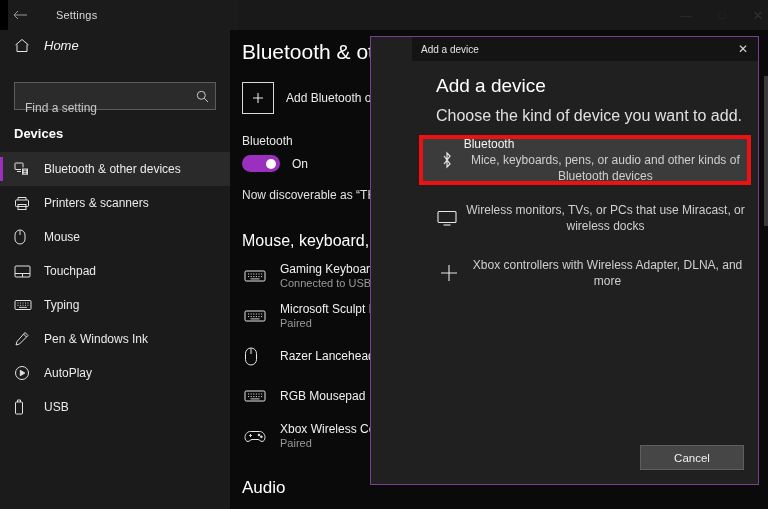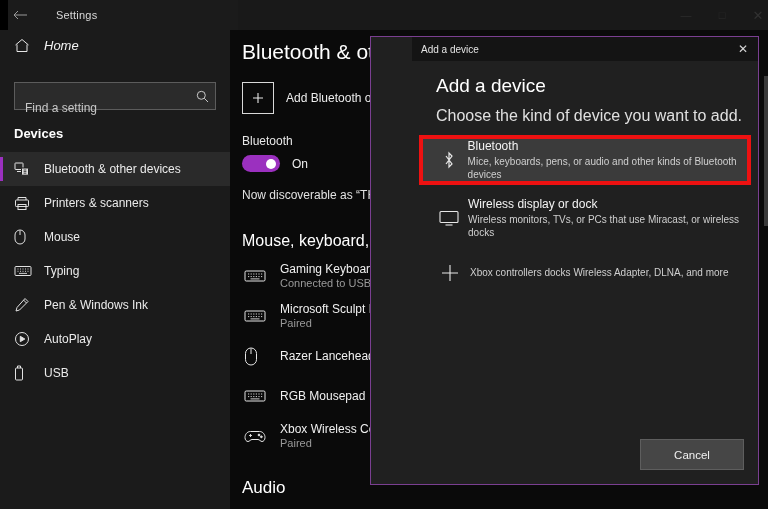--- a/index.html
+++ b/index.html
@@ -319,28 +319,28 @@
   }
   .opt-ico {
     width: 28px;
     color: #e8e8e8;
     display: flex;
     align-items: center;
     justify-content: center;
   }
   .opt-text { margin-left: 6px; line-height: 1.35; }
   .opt-name { color: #f4f4f4; font-size: 12px; }
-  .opt-desc { color: #cfcfcf; font-size: 10px; }
+  .opt-desc { color: #cfcfcf; font-size: 12px; text-align: center; }
   .opt-gap { height: 13px; }
   .dlg-footer {
     position: absolute;
     right: 14px; bottom: 14px;
   }
   .cancel-btn {
-    width: 104px; height: 31px;
+    width: 104px; height: 25px;
     background: #464646;
     border: 1px solid #5e5e5e;
     color: #f0f0f0;
     font-size: 11.5px;
     font-family: "Liberation Sans", sans-serif;
     display: flex; align-items: center; justify-content: center;
   }
   svg { display: block; }
 </style>
 </head>
@@ -416,20 +416,29 @@
       <div class="nav-item">
         <div class="nav-ico">
           <svg width="12" height="16" viewBox="0 0 12 16" fill="none" stroke="#e2e2e2" stroke-width="1">
             <rect x="1" y="1" width="10" height="14" rx="5"></rect>
             <path d="M6 1.5 V6"></path>
           </svg>
         </div>
         <div class="nav-label">Mouse</div>
       </div>
 
+      <div class="nav-item">
+        <div class="nav-ico">
+          <svg width="17" height="13" viewBox="0 0 17 13" fill="none" stroke="#e2e2e2" stroke-width="1">
+            <rect x="1" y="1" width="15" height="11" rx="1"></rect>
+            <path d="M1 8.5 H16 M8.5 8.5 V12"></path>
+          </svg>
+        </div>
+        <div class="nav-label">Touchpad</div>
+      </div>
 
       <div class="nav-item">
         <div class="nav-ico">
           <svg width="18" height="12" viewBox="0 0 18 12" fill="none" stroke="#e2e2e2" stroke-width="1">
             <rect x="1" y="1.5" width="16" height="9" rx="1"></rect>
             <path d="M3.5 4 H4.5 M6 4 H7 M8.5 4 H9.5 M11 4 H12 M13.5 4 H14.5 M3.5 6.3 H4.5 M6 6.3 H7 M8.5 6.3 H9.5 M11 6.3 H12 M13.5 6.3 H14.5 M5 8.4 H13" stroke-width="0.9"></path>
           </svg>
         </div>
         <div class="nav-label">Typing</div>
       </div>
@@ -602,35 +611,34 @@
         <div class="opt-gap"></div>
 
         <div class="option">
           <div class="opt-ico">
             <svg width="20" height="16" viewBox="0 0 20 16" fill="none" stroke="#e8e8e8" stroke-width="1.1">
               <rect x="1" y="1.5" width="18" height="11" rx="1"></rect>
               <path d="M6.5 15 H13.5"></path>
             </svg>
           </div>
           <div class="opt-text">
-            <div class="opt-name">Wireless display or dock</div>
             <div class="opt-desc">Wireless monitors, TVs, or PCs that use Miracast, or wireless docks</div>
           </div>
         </div>
 
         <div class="opt-gap"></div>
 
         <div class="option">
           <div class="opt-ico">
             <svg width="20" height="20" viewBox="0 0 20 20" fill="none" stroke="#e8e8e8" stroke-width="1.1">
               <path d="M10 2 V18 M2 10 H18"></path>
             </svg>
           </div>
           <div class="opt-text">
-            <div class="opt-desc">Xbox controllers docks Wireless Adapter, DLNA, and more</div>
+            <div class="opt-desc">Xbox controllers with Wireless Adapter, DLNA, and more</div>
           </div>
         </div>
 
       </div>
 
       <div class="dlg-footer">
         <button class="cancel-btn">Cancel</button>
       </div>
 
     </div>

